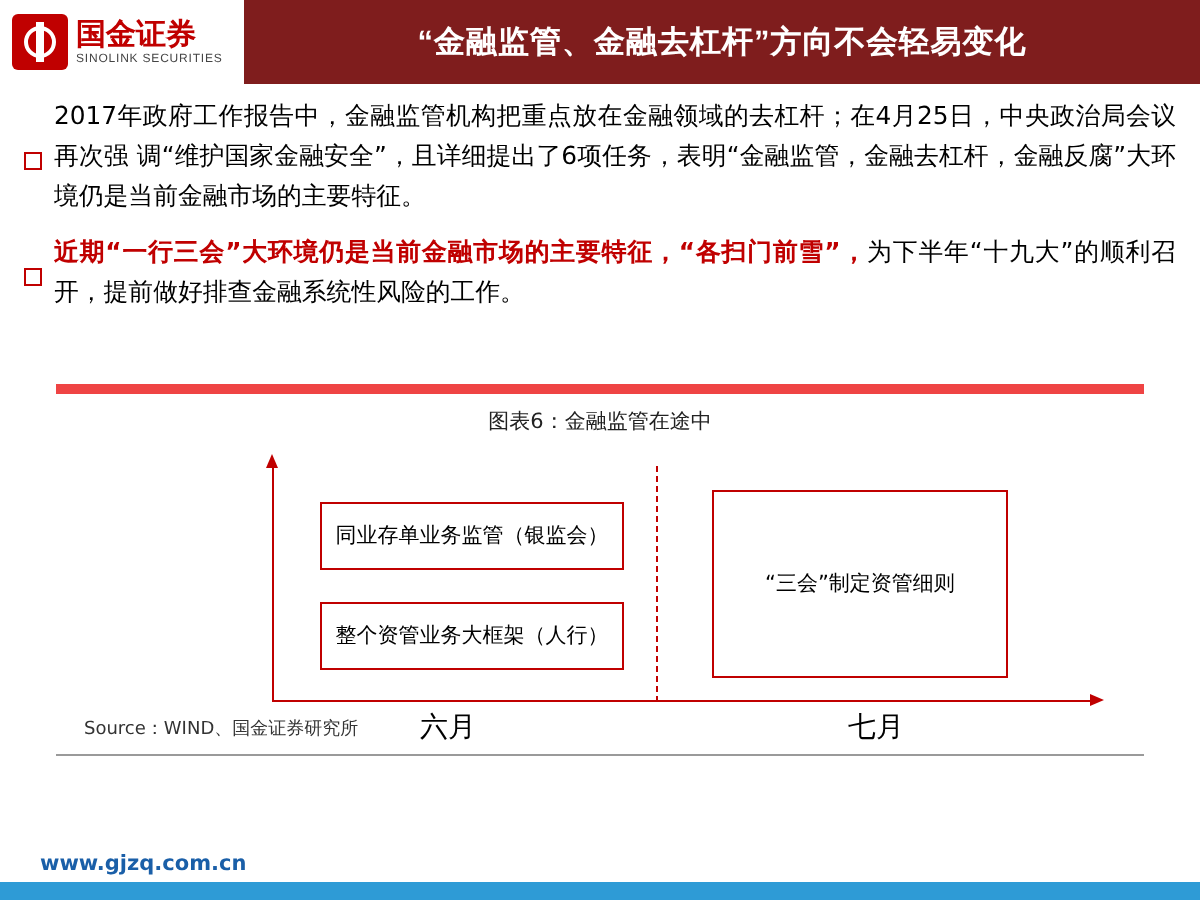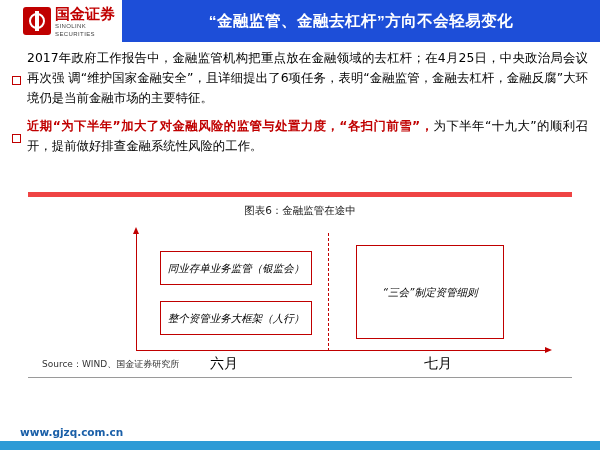--- a/index.html
+++ b/index.html
@@ -29,21 +29,21 @@
     height: 42px;
     display: flex;
     align-items: stretch;
   }
   .logo-box {
     width: 122px;
     height: 42px;
     background: #ffffff;
     display: flex;
     align-items: center;
-    padding-left: 23px;
+    padding-left: 6px;
     box-sizing: border-box;
   }
   .logo-mark {
     width: 28px;
     height: 28px;
     background: #c00000;
     border-radius: 3px;
     position: relative;
     flex: none;
     margin-right: 4px;
@@ -78,21 +78,21 @@
     line-height: 17px;
   }
   .logo-en {
     font-size: 6px;
     color: #444444;
     letter-spacing: 0.4px;
     line-height: 8px;
   }
   .header-title-bar {
     flex: 1;
-    background: #1d4ed8;
+    background: #7f1d1d;
     display: flex;
     align-items: center;
     justify-content: center;
   }
   .header-title {
     color: #ffffff;
     font-size: 15.5px;
     font-weight: bold;
     letter-spacing: 0.5px;
   }
@@ -204,21 +204,20 @@
     background: #ffffff;
     display: flex;
     align-items: center;
     justify-content: center;
     text-align: left;
     font-size: 10.5px;
     color: #000000;
     font-family: "DejaVu Sans", sans-serif;
     line-height: 15px;
     padding: 2px 4px;
-    font-style: italic;
   }
   .box-1 {
     left: 132px;
     top: 28px;
     width: 152px;
     height: 34px;
   }
   .box-2 {
     left: 132px;
     top: 78px;
@@ -299,21 +298,21 @@
 
   <div class="bullets">
 
     <div class="bullet">
       <div class="bullet-marker"></div>
       <div class="bullet-text">2017年政府工作报告中，金融监管机构把重点放在金融领域的去杠杆；在4月25日，中央政治局会议再次强 调“维护国家金融安全”，且详细提出了6项任务，表明“金融监管，金融去杠杆，金融反腐”大环境仍是当前金融市场的主要特征。</div>
     </div>
 
     <div class="bullet">
       <div class="bullet-marker"></div>
-      <div class="bullet-text red"><span>近期“为下半年”加大了对金融风险的监管与处置力度，“各扫门前雪”，</span><span class="normal">为下半年“十九大”的顺利召开，提前做好排查金融系统性风险的工作。</span></div>
+      <div class="bullet-text red"><span>近期“一行三会”大环境仍是当前金融市场的主要特征，“各扫门前雪”，</span><span class="normal">为下半年“十九大”的顺利召开，提前做好排查金融系统性风险的工作。</span></div>
     </div>
 
   </div>
 
   <div class="figure">
     <div class="figure-title">图表6：金融监管在途中</div>
 
     <div class="chart-area">
       <div class="axis-v"></div>
       <div class="axis-h"></div>

